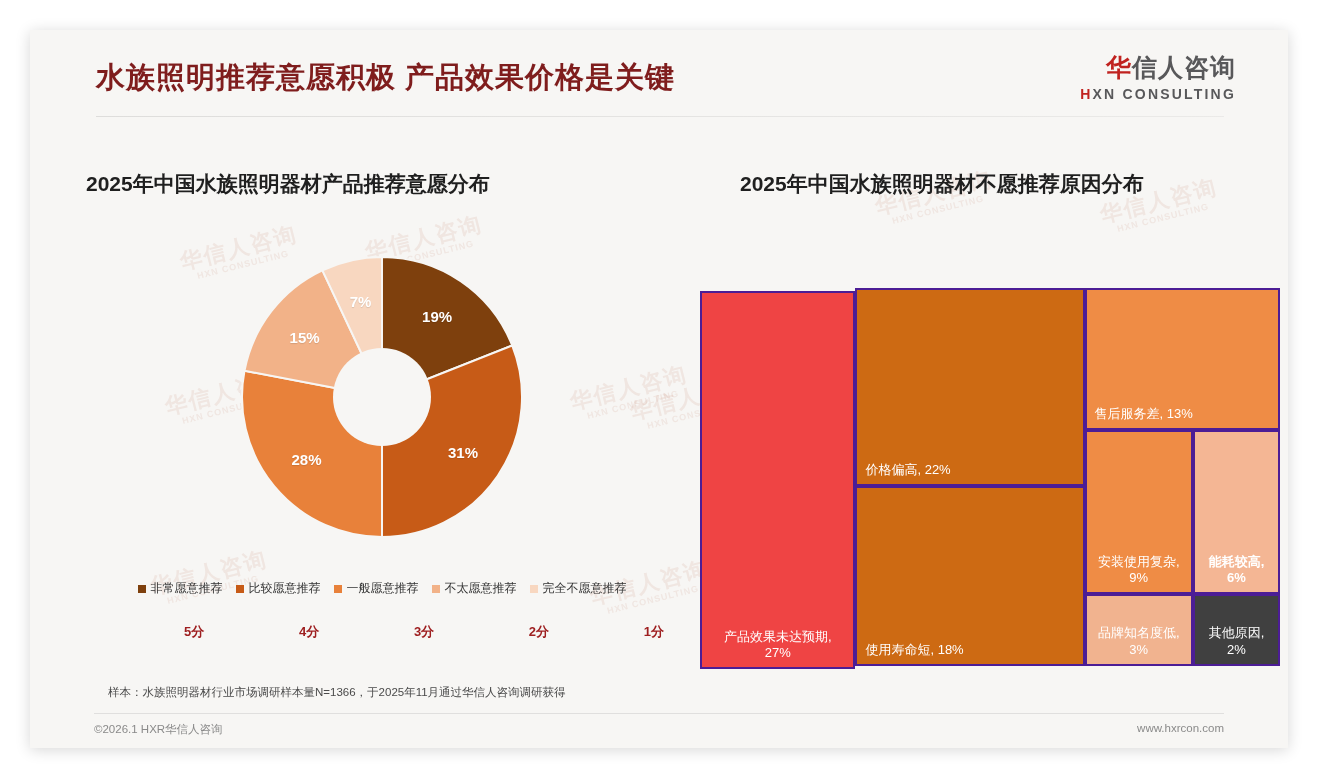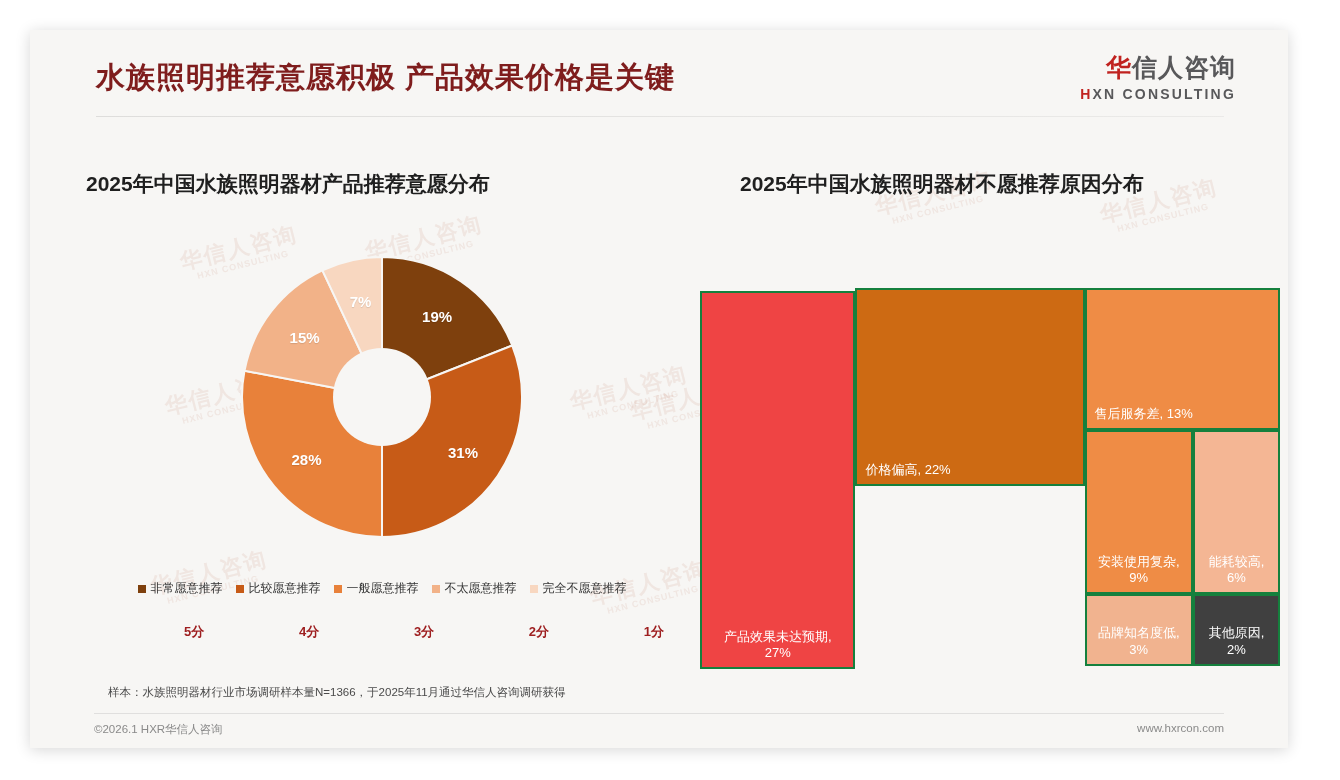--- a/index.html
+++ b/index.html
@@ -98,21 +98,21 @@
   }
 
   
   #treemap {
     position: absolute; left: 670px; top: 258px;
     width: 580px; height: 378px;
     background: #f7f6f4;
   }
   .tile {
     position: absolute;
-    border: 2px solid #15803d;
+    border: 2px solid #4c1d95;
     overflow: hidden;
   }
   .tile span {
     position: absolute; left: 0; right: 0; bottom: 6px;
     padding: 0 8px;
     color: #ffffff; font-size: 13px; line-height: 1.25;
   }
   .tile.center span { text-align: center; }
   .tile.left span   { text-align: left; }
 
@@ -245,27 +245,30 @@
 
   <div class="panel-title" id="right-title">2025年中国水族照明器材不愿推荐原因分布</div>
 
   <div id="treemap">
       <div class="tile center" style="left: 0px; top: 3px; width: 155.44px; height: 378px; background: #ef4444;">
         <span>产品效果未达预期, 27%</span>
       </div>
       <div class="tile left" style="left: 155.44px; top: 0px; width: 229.1px; height: 198.45px; background: rgb(205, 106, 19);">
         <span>价格偏高, 22%</span>
       </div>
+      <div class="tile left" style="left: 155.44px; top: 198.45px; width: 229.1px; height: 179.55px; background: rgb(205, 106, 19);">
+        <span>使用寿命短, 18%</span>
+      </div>
       <div class="tile left" style="left: 384.54px; top: 0px; width: 195.46px; height: 141.75px; background: rgb(239, 140, 69);">
         <span>售后服务差, 13%</span>
       </div>
       <div class="tile center" style="left: 384.54px; top: 141.75px; width: 108.46px; height: 164.43px; background: rgb(239, 140, 69);">
         <span>安装使用复杂, 9%</span>
       </div>
-      <div class="tile center" style="left: 493px; top: 141.75px; width: 87px; height: 164.43px; background: rgb(244, 182, 148);">
+      <div class="tile center" style="left: 493px; top: 141.75px; width: 87px; height: 164.43px; background: rgb(244, 182, 148); font-weight: bold;">
         <span>能耗较高, 6%</span>
       </div>
       <div class="tile center" style="left: 384.54px; top: 306.18px; width: 108.46px; height: 71.82px; background: rgb(241, 179, 143);">
         <span>品牌知名度低, 3%</span>
       </div>
       <div class="tile center" style="left: 493px; top: 306.18px; width: 87px; height: 71.82px; background: #404040;">
         <span>其他原因, 2%</span>
       </div>
     </div>
 

